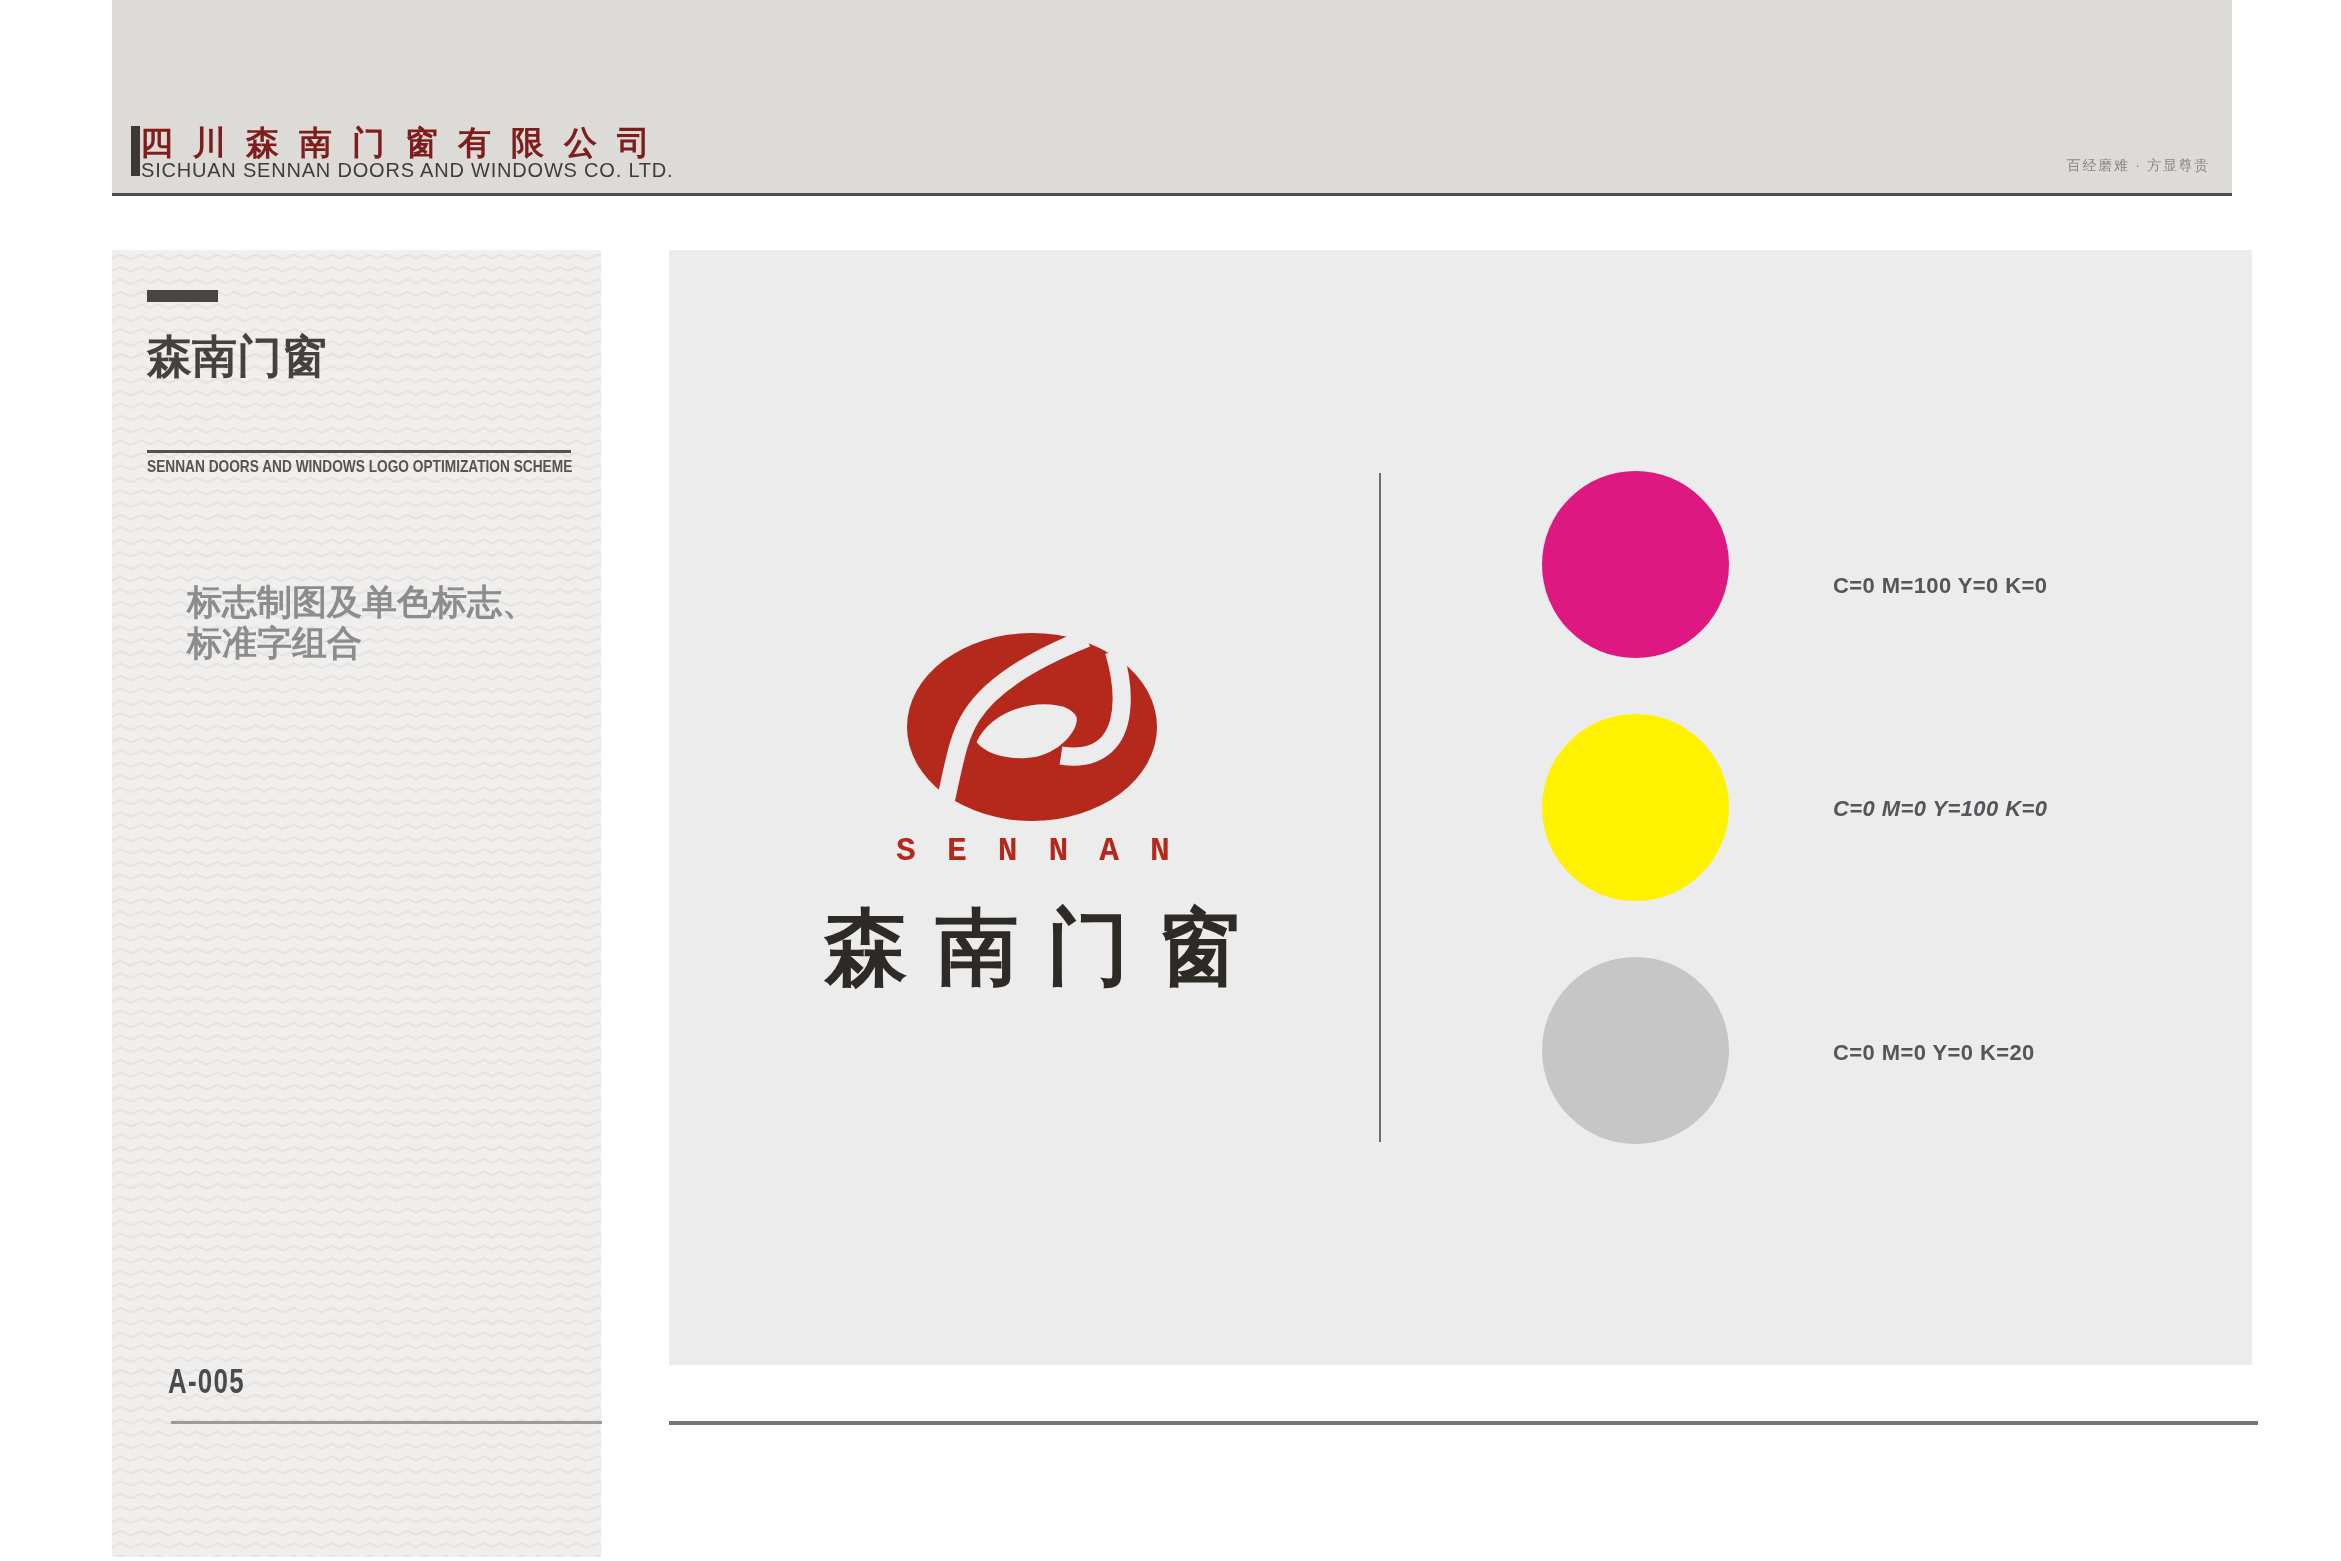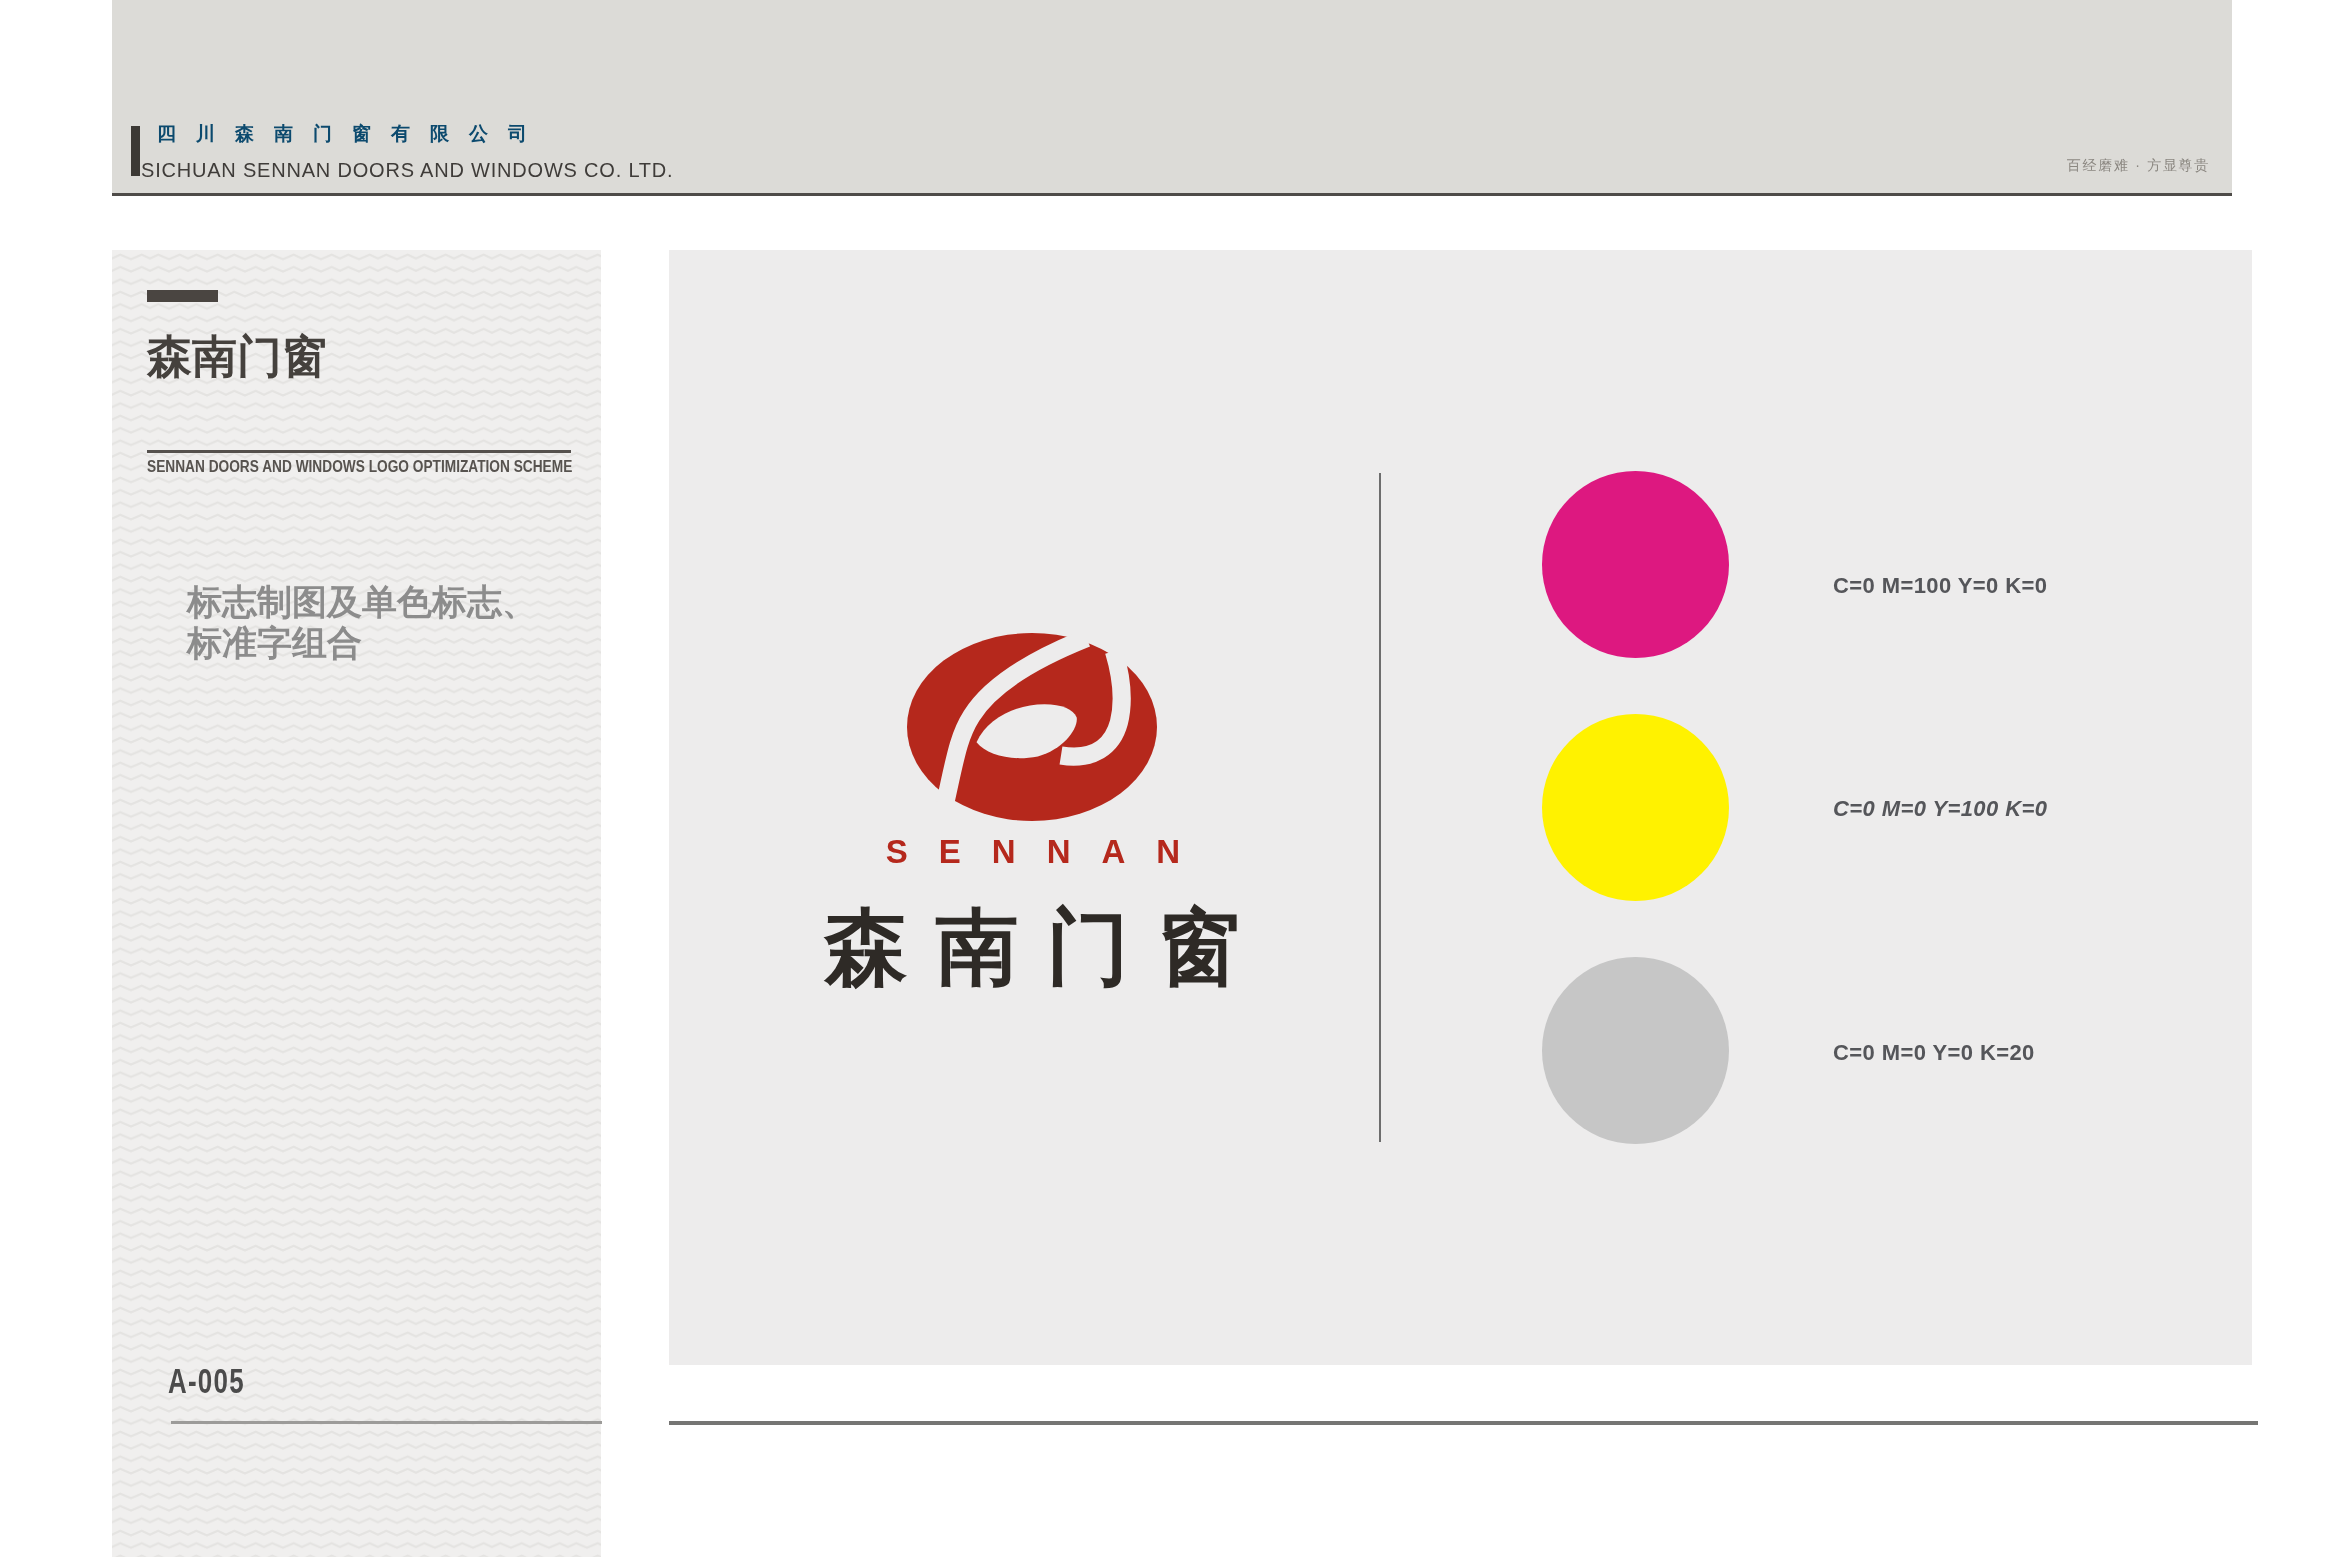--- a/index.html
+++ b/index.html
@@ -17,22 +17,22 @@
     --line-light:#9c9b99;
   }
   html,body{margin:0;padding:0;background:#ffffff;}
   body{font-family:"Liberation Sans", sans-serif;}
   .canvas{position:relative;width:2342px;height:1561px;background:#ffffff;overflow:hidden;}
 
   
   .header-band{position:absolute;left:112px;top:0;width:2120px;height:193px;
     background:var(--header-band);border-bottom:3.3px solid var(--line-dark);}
   .header-accent{position:absolute;left:19px;top:126px;width:9px;height:50px;background:#3c3935;}
-  .header-company-cn{position:absolute;left:45px;top:121px;font-size:19px;font-weight:bold;
-    letter-spacing:20px;color:#0c4a6e;white-space:nowrap;}
+  .header-company-cn{position:absolute;left:28px;top:121px;font-size:33px;font-weight:bold;
+    letter-spacing:20px;color:#7f1d1d;white-space:nowrap;}
   .header-company-en{position:absolute;left:29px;top:159px;font-size:20px;font-weight:400;
     letter-spacing:0.8px;color:#3f3c39;white-space:nowrap;}
   .header-slogan{position:absolute;right:22px;top:157px;font-size:14px;color:var(--slogan-gray);
     letter-spacing:1.7px;white-space:nowrap;}
 
   
   .sidebar{position:absolute;left:112px;top:250px;width:489px;height:1307px;background:var(--sidebar-bg);}
   .zigzag{position:absolute;inset:0;width:100%;height:100%;}
   .sidebar-dash{position:absolute;left:35px;top:40px;width:71px;height:11.6px;background:#4a4541;}
   .sidebar-title{position:absolute;left:35px;top:79px;font-size:45px;line-height:55px;
@@ -46,21 +46,21 @@
     letter-spacing:1.7px;transform:scaleX(0.74);transform-origin:left top;white-space:nowrap;}
   .sidebar-underline{position:absolute;left:59px;top:1171px;width:431px;height:2.5px;background:var(--line-light);}
 
   
   .main-panel{position:absolute;left:669px;top:250px;width:1583px;height:1115px;background:var(--panel-bg);}
   .logo-mark{position:absolute;left:238px;top:383px;width:250px;height:188px;}
   .logo-mark .oval{fill:var(--logo-red);}
   .logo-mark .cut{stroke:var(--panel-bg);stroke-width:22px;fill:none;}
   .logo-mark .leaf{fill:var(--panel-bg);}
   .logo-wordmark-en{position:absolute;left:149px;top:583px;width:430px;text-align:center;
-    font-size:33px;font-weight:bold;color:var(--logo-red);letter-spacing:31px;text-indent:31px;white-space:nowrap;}
+    font-size:33px;font-weight:bold;color:var(--logo-red);letter-spacing:31px;text-indent:31px;white-space:nowrap;font-family:Liberation Mono, monospace;}
   .logo-wordmark-cn{position:absolute;left:124px;top:643px;width:479px;text-align:center;
     font-size:83px;font-weight:900;color:var(--near-black);letter-spacing:28px;text-indent:28px;white-space:nowrap;}
   .divider{position:absolute;left:710px;top:223px;width:1.7px;height:669px;background:#6d6d6d;}
 
   .swatch-circle{position:absolute;left:873px;width:187px;height:187px;border-radius:50%;}
   .swatch-label{position:absolute;left:1164px;font-size:22px;font-weight:bold;color:var(--label-gray);
     letter-spacing:0.4px;white-space:nowrap;text-align:center;}
 
   .bottom-rule{position:absolute;left:669px;top:1421px;width:1589px;height:4.1px;background:var(--line-mid);}
 </style>

